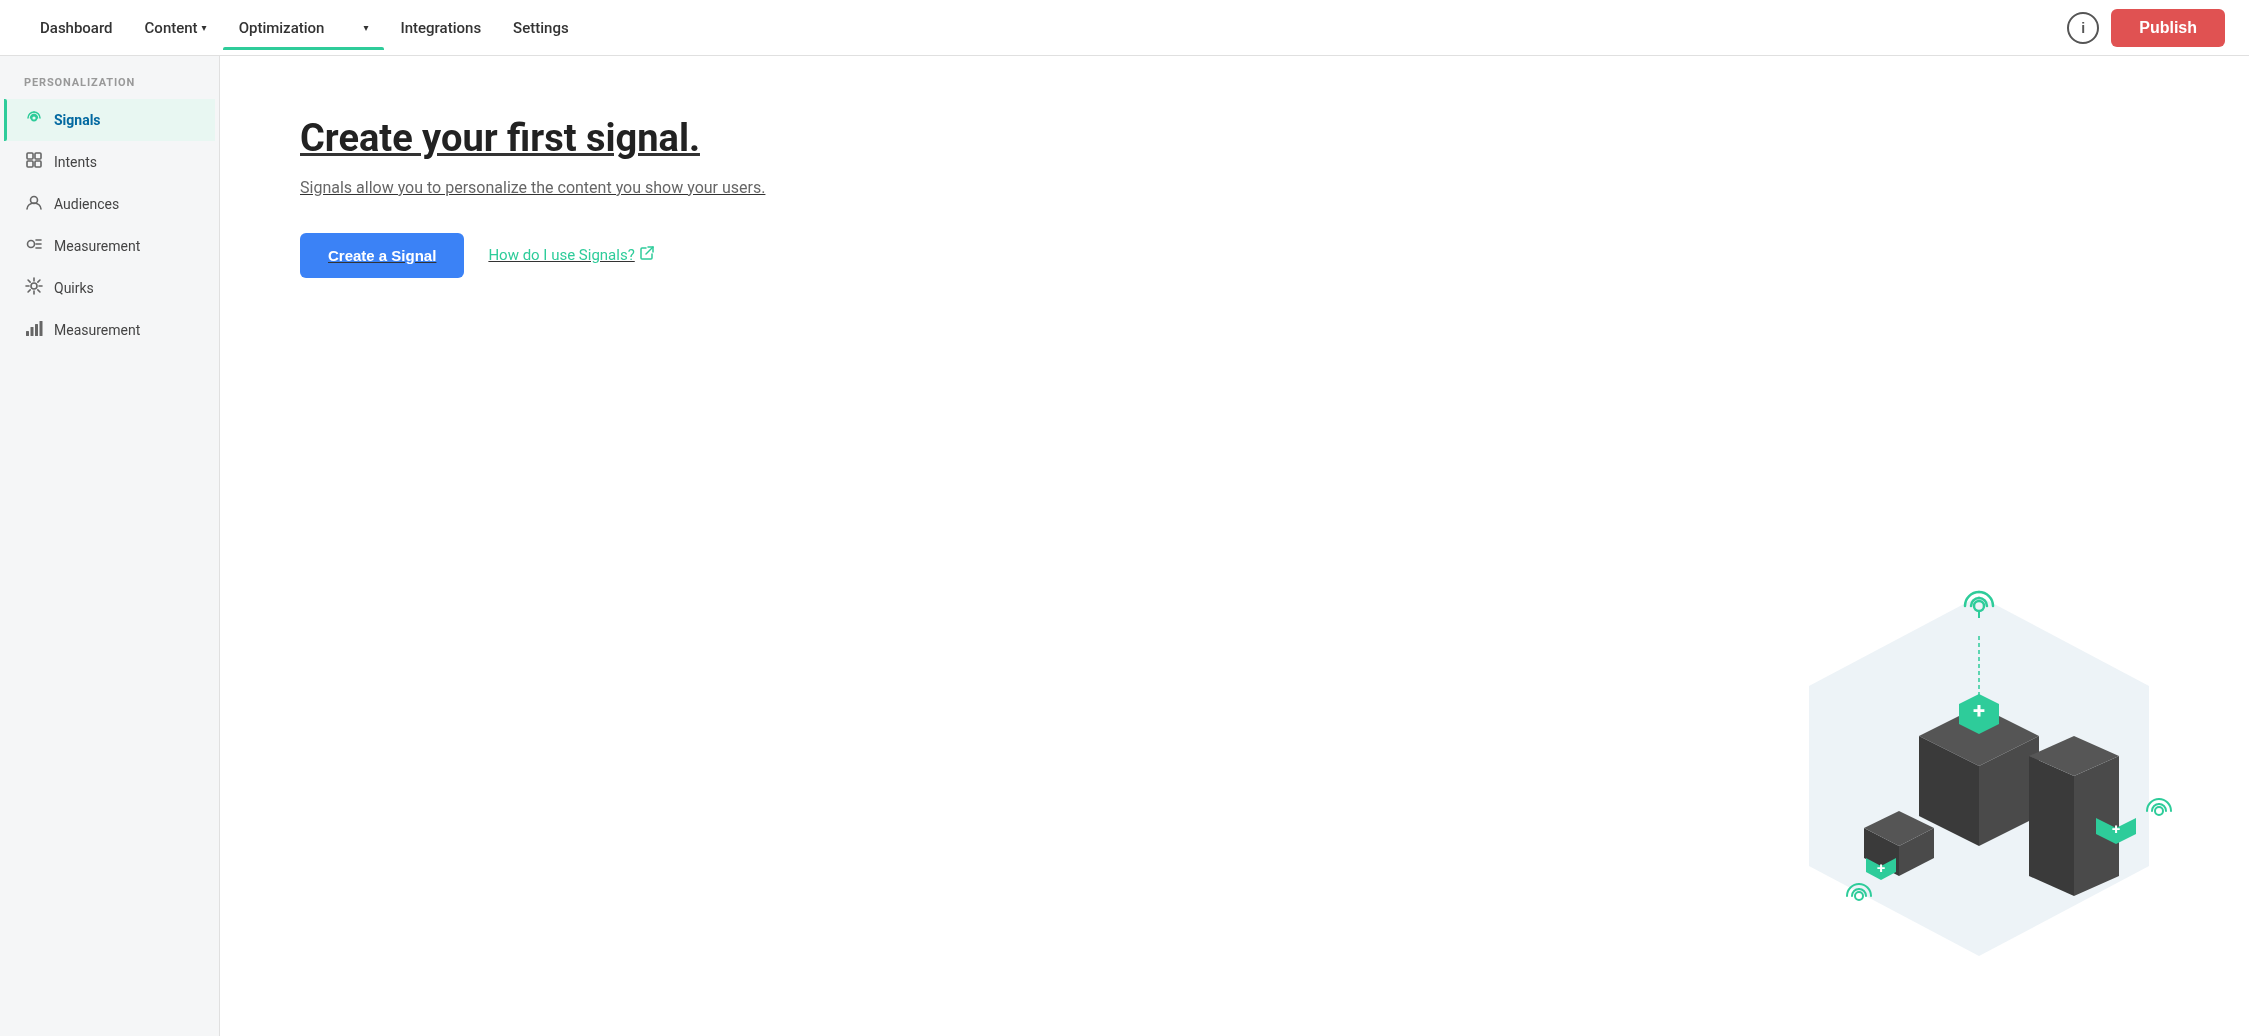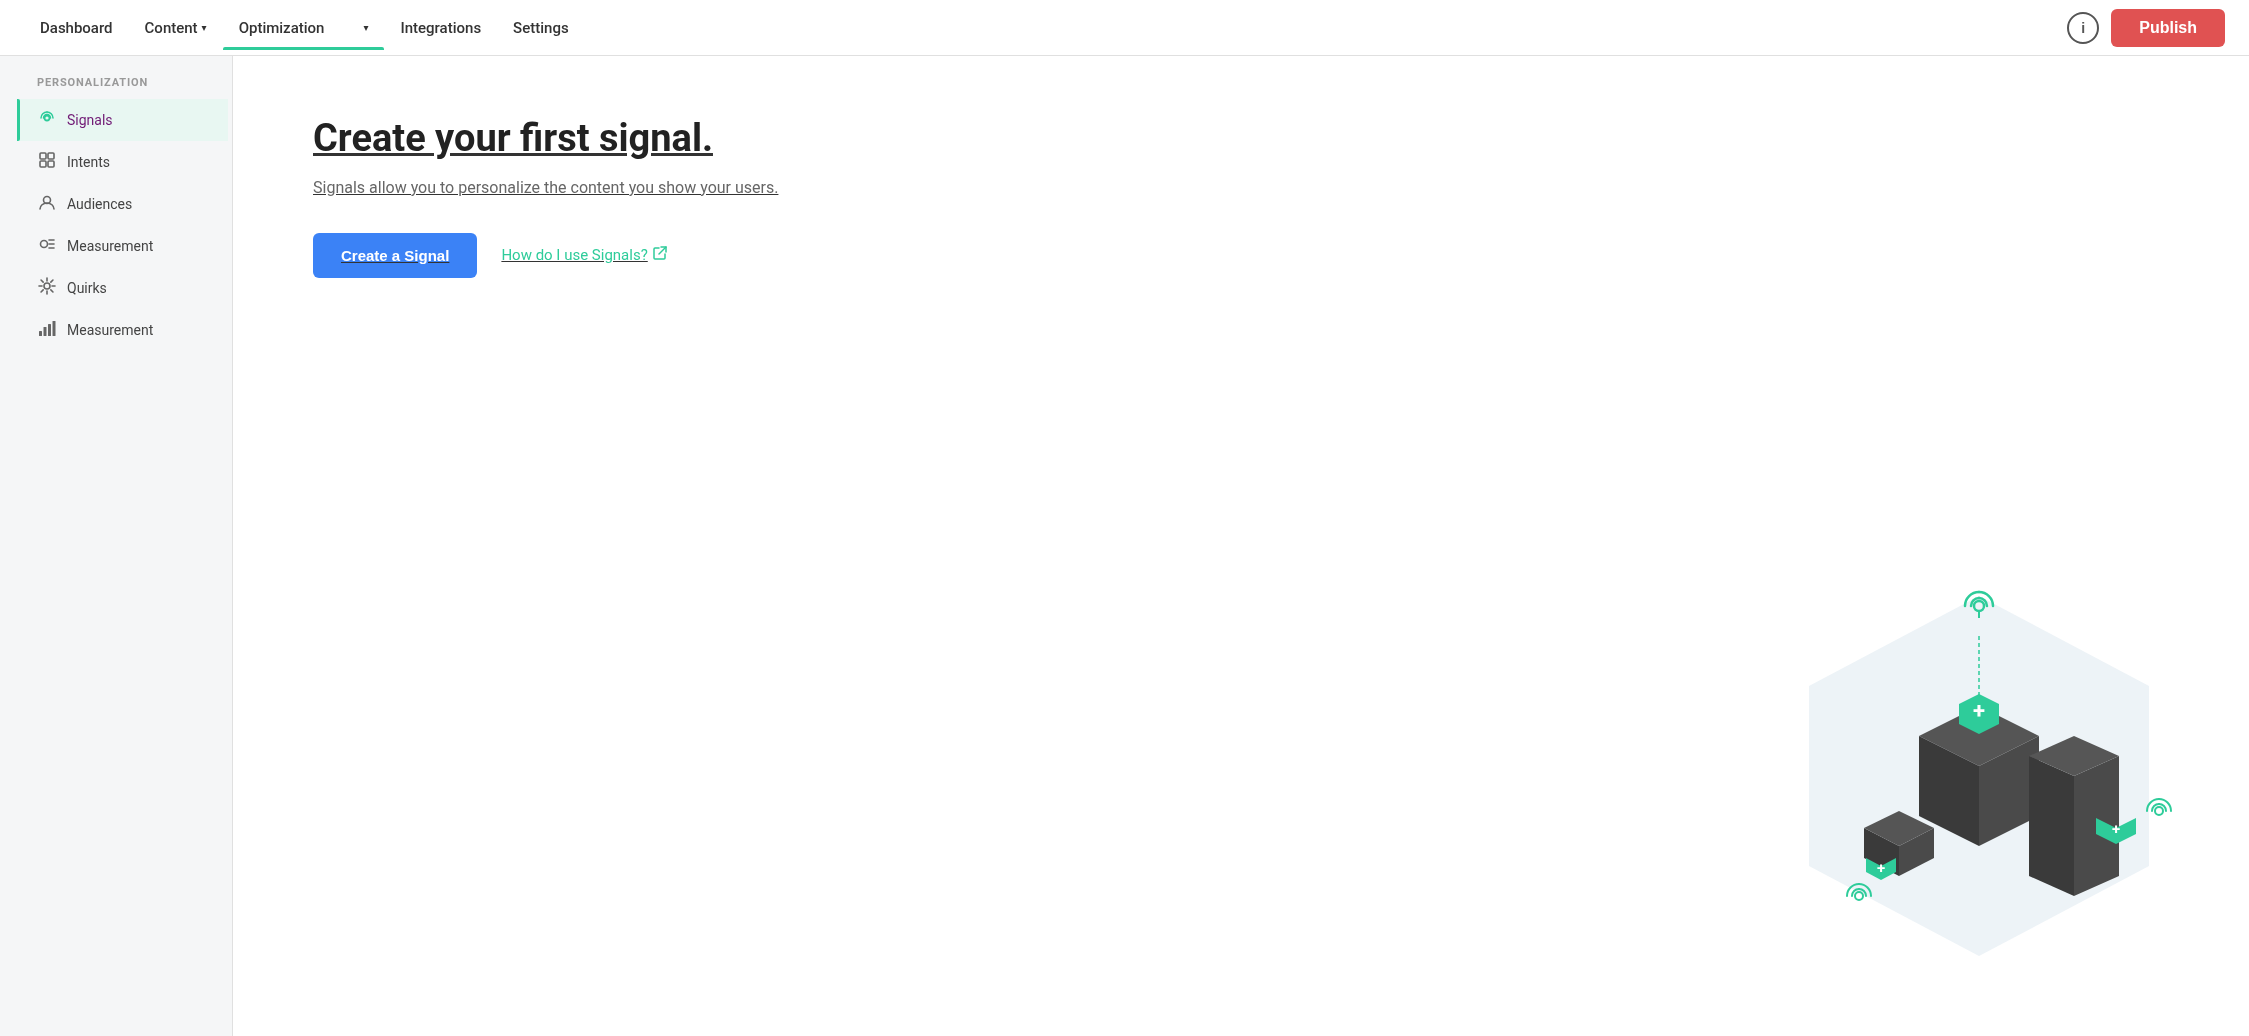--- a/index.html
+++ b/index.html
@@ -34,33 +34,33 @@
       background: #e05252; color: #fff; border: none; border-radius: 6px;
       padding: 10px 28px; font-size: 16px; font-weight: 600; cursor: pointer;
     }
 
     
     .app-body { display: flex; height: calc(100vh - 56px); }
 
     
     .sidebar {
       width: 220px; background: #f5f6f7; border-right: 1px solid #e0e0e0;
-      padding: 20px 4px; flex-shrink: 0; margin-left: 13px;
+      padding: 20px 4px; flex-shrink: 0;
     }
     .sidebar-section-label {
       font-size: 11px; font-weight: 700; letter-spacing: 0.08em;
       color: #999; padding: 0 20px 10px; text-transform: uppercase;
     }
     .sidebar-item {
       display: flex; align-items: center; gap: 10px;
       padding: 10px 20px; font-size: 14px; color: #444; cursor: pointer;
       border-radius: 0; position: relative;
     }
     .sidebar-item.active {
-      background: #e8f7f2; color: #701a75; font-weight: 400;
+      background: #e8f7f2; color: #0369a1; font-weight: 700;
     }
     .sidebar-item.active::before {
       content: ''; position: absolute; left: 0; top: 0; bottom: 0;
       width: 3px; background: #2ecc9a; border-radius: 0 2px 2px 0;
     }
     .sidebar-icon { font-size: 16px; width: 20px; text-align: center; }
 
     
     .main-content {
       flex: 1; background: #fff; padding: 60px 80px; position: relative; overflow: hidden; text-decoration: underline;

